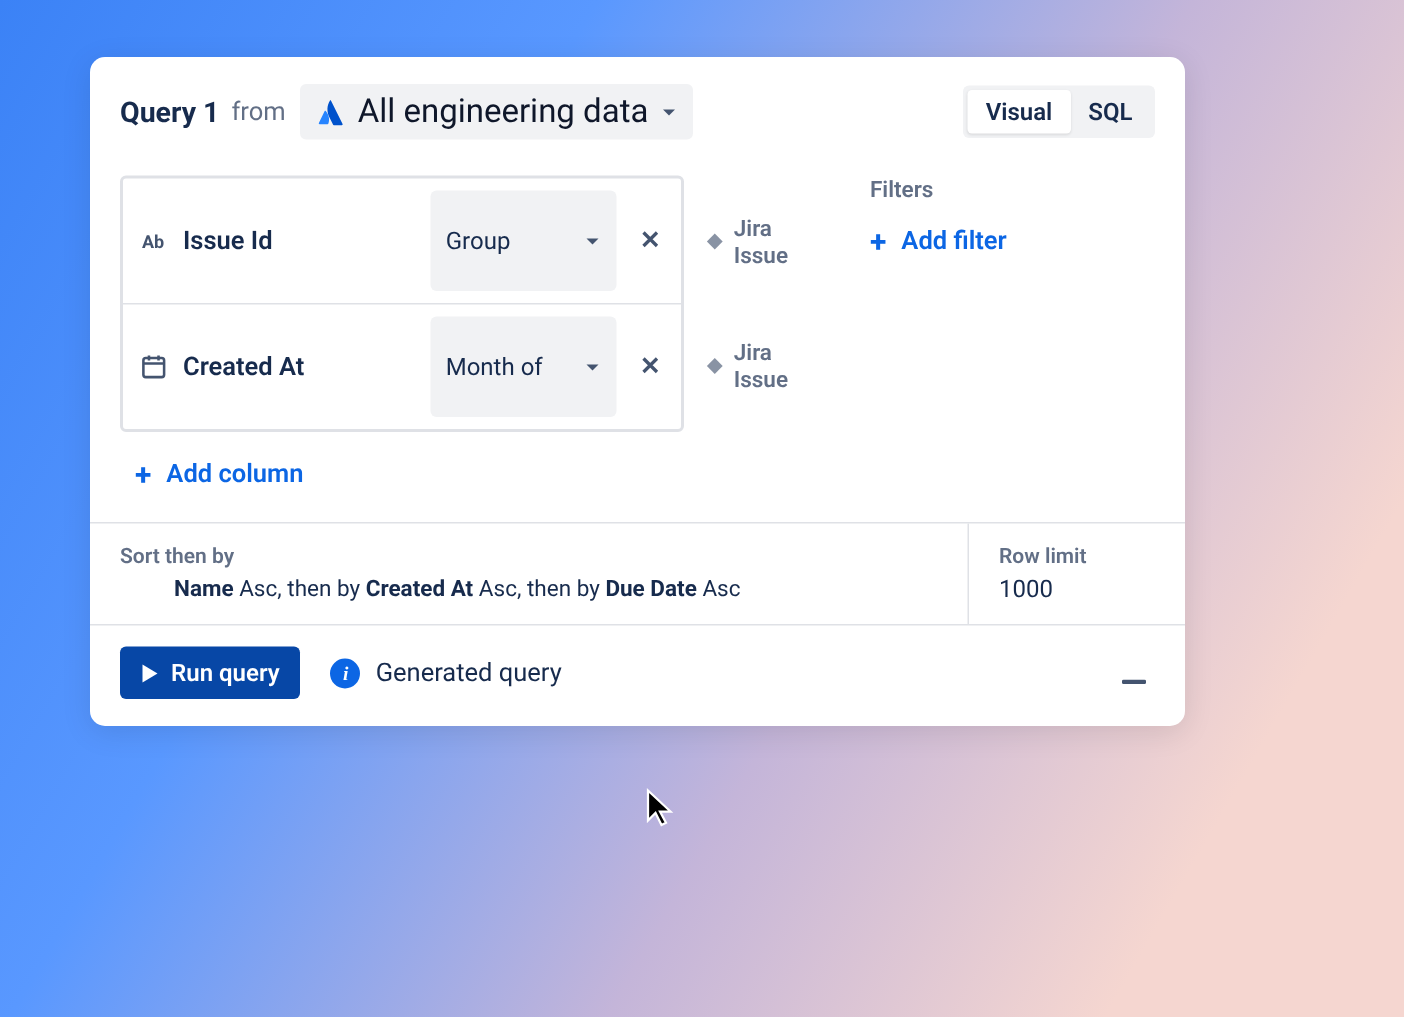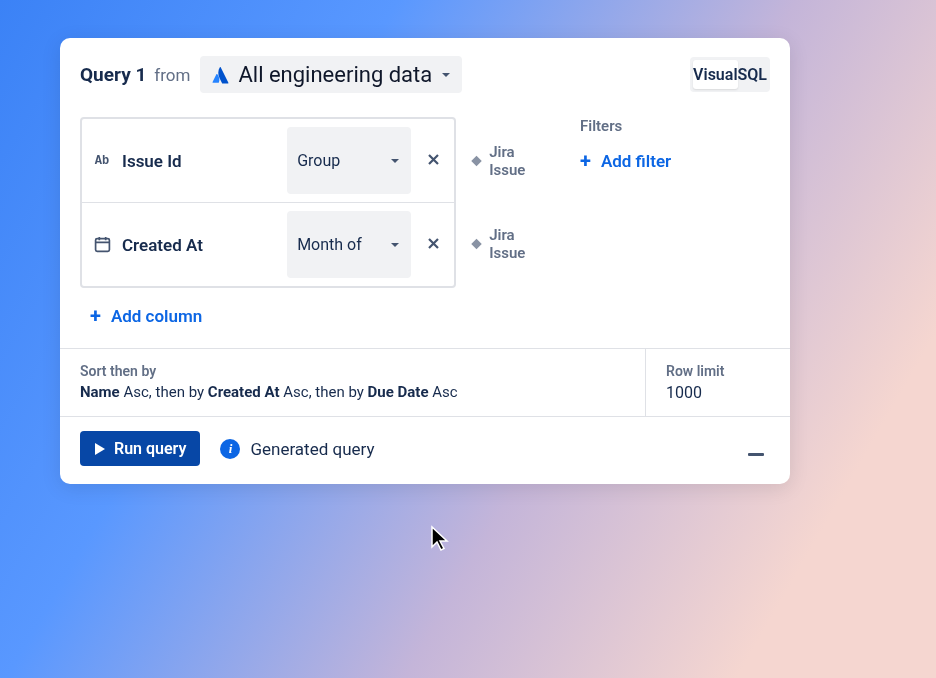--- a/index.html
+++ b/index.html
@@ -66,21 +66,21 @@
     .view-toggle {
       display: inline-flex;
       background: #f1f2f4;
       border-radius: 4px;
       padding: 3px;
     }
     .view-toggle-btn {
       font-size: 16px;
       font-weight: 600;
       color: #172B4D;
-      padding: 5px 0;
+      padding: 5px 12px;
       border-radius: 3px;
       cursor: pointer;
     }
     .view-toggle-btn.active {
       background: #fff;
       box-shadow: 0 1px 2px rgba(0,0,0,0.1);
     }
     .content-row {
       display: flex;
       padding: 10px 20px 0 20px;
@@ -114,21 +114,20 @@
     .type-icon {
       width: 20px;
       height: 20px;
       display: flex;
       align-items: center;
       justify-content: center;
       font-size: 12px;
       font-weight: 700;
       color: #44546F;
       margin-right: 10px;
-      font-family: Liberation Mono, monospace;
     }
     .column-name {
       font-size: 17px;
       font-weight: 600;
       color: #172B4D;
       flex: 1;
     }
     .group-selector {
       display: inline-flex;
       align-items: center;
@@ -199,20 +198,21 @@
     }
     .sort-label {
       font-size: 14px;
       font-weight: 600;
       color: #626F86;
       margin-bottom: 4px;
     }
     .sort-value {
       font-size: 15px;
       color: #172B4D;
+      margin-left: 36px;
     }
     .sort-value b {
       font-weight: 700;
     }
     .limit-value {
       font-size: 16px;
       color: #172B4D;
     }
     .footer-row {
       display: flex;

